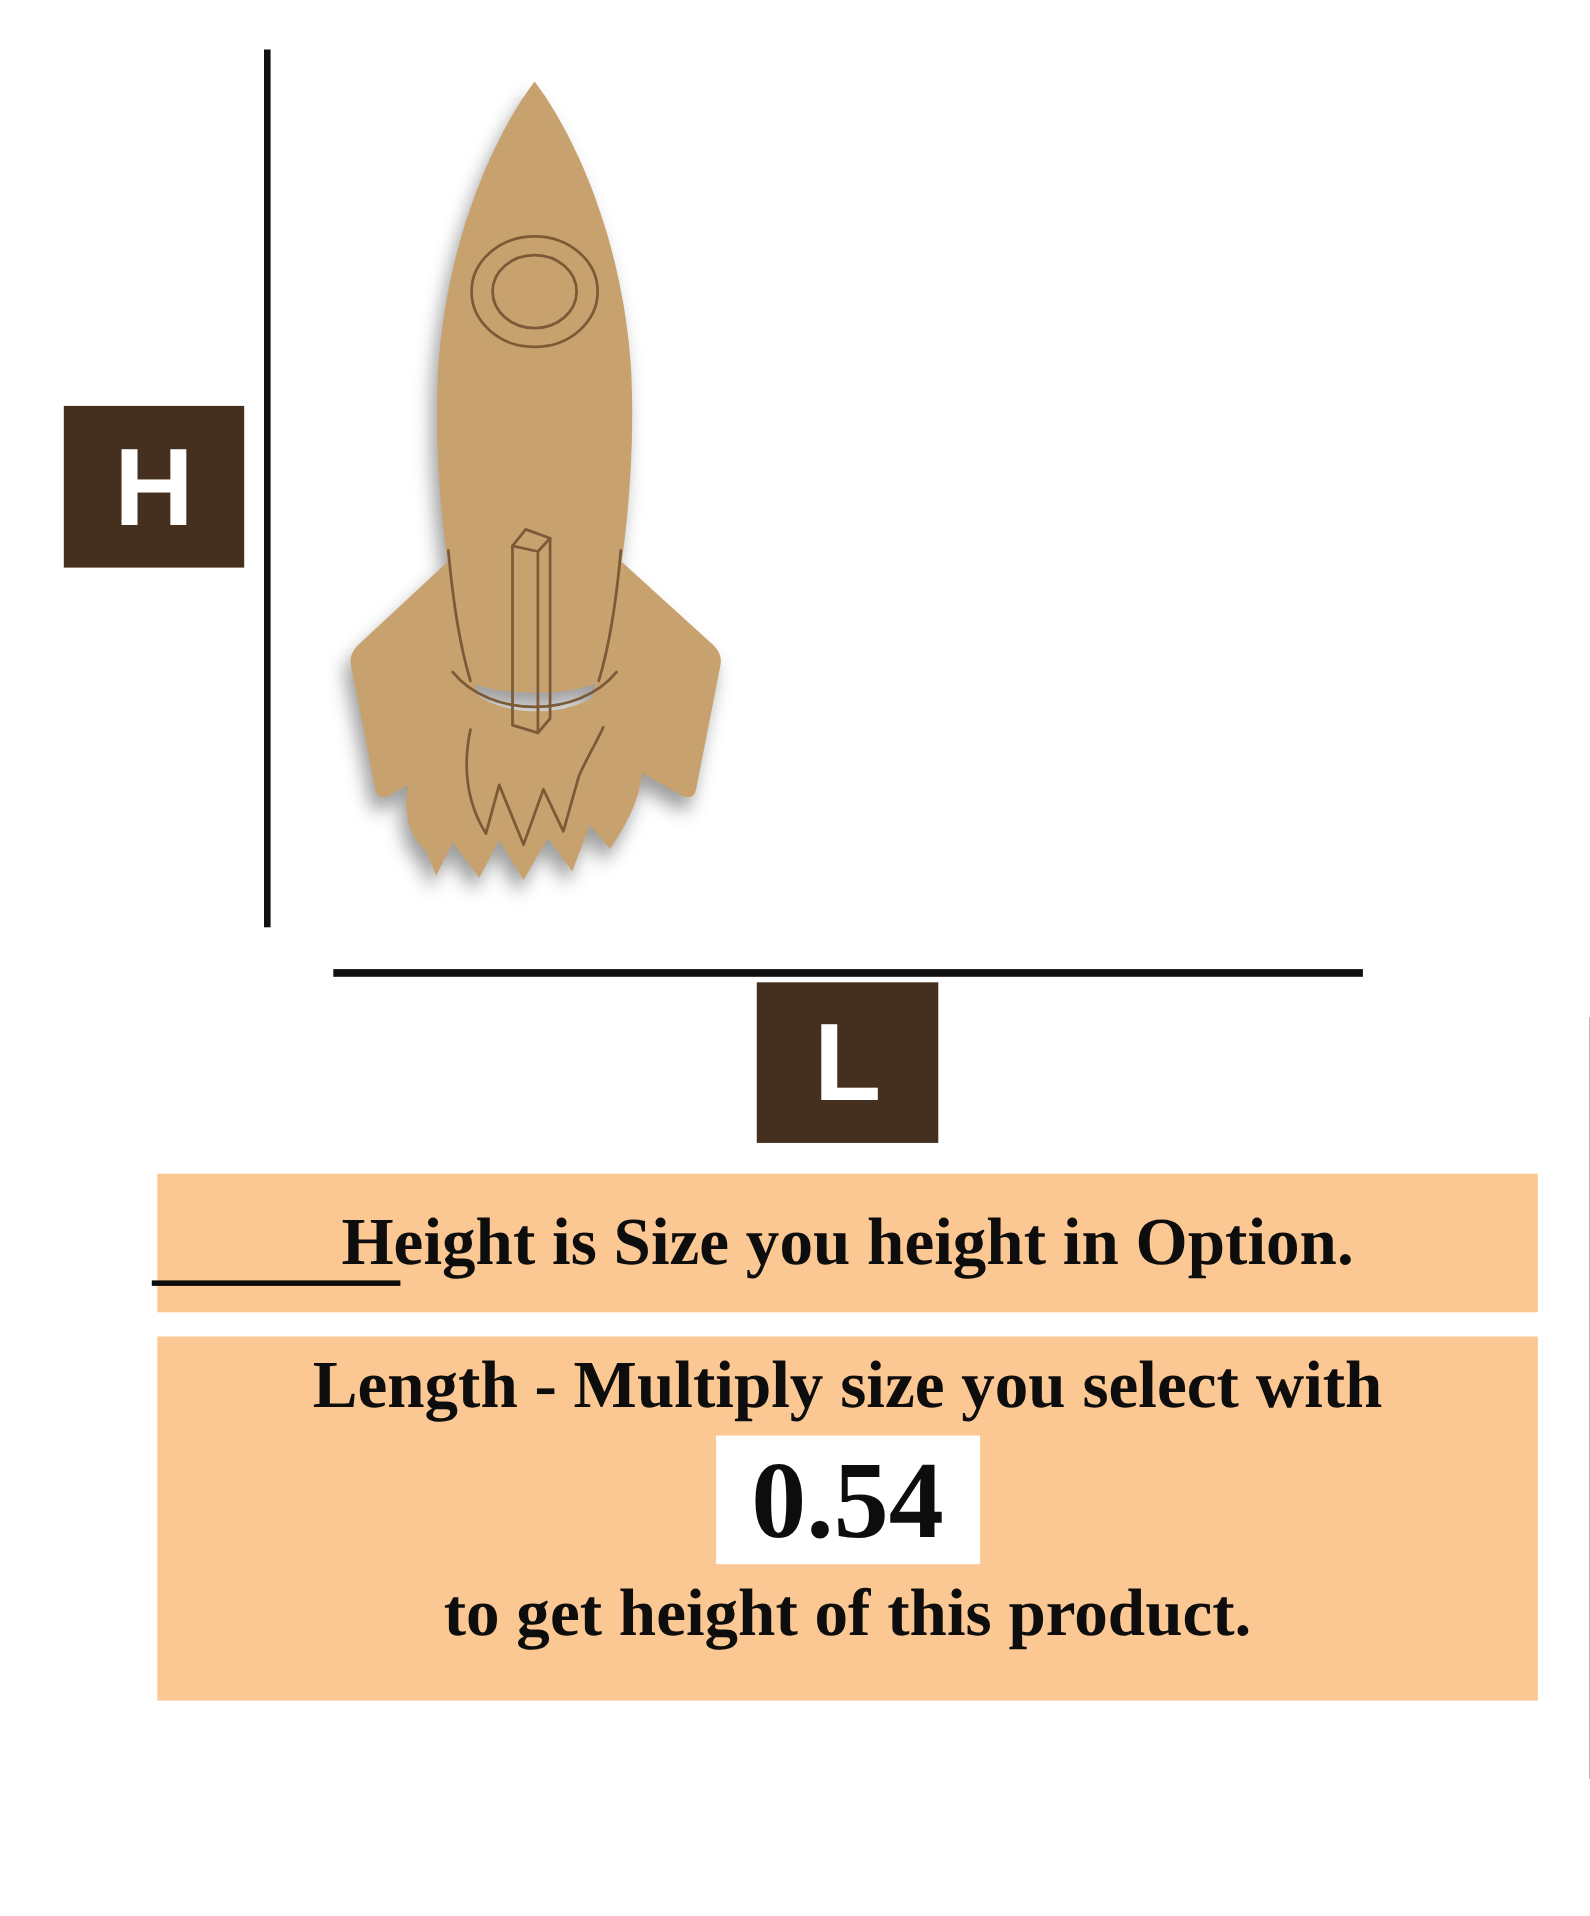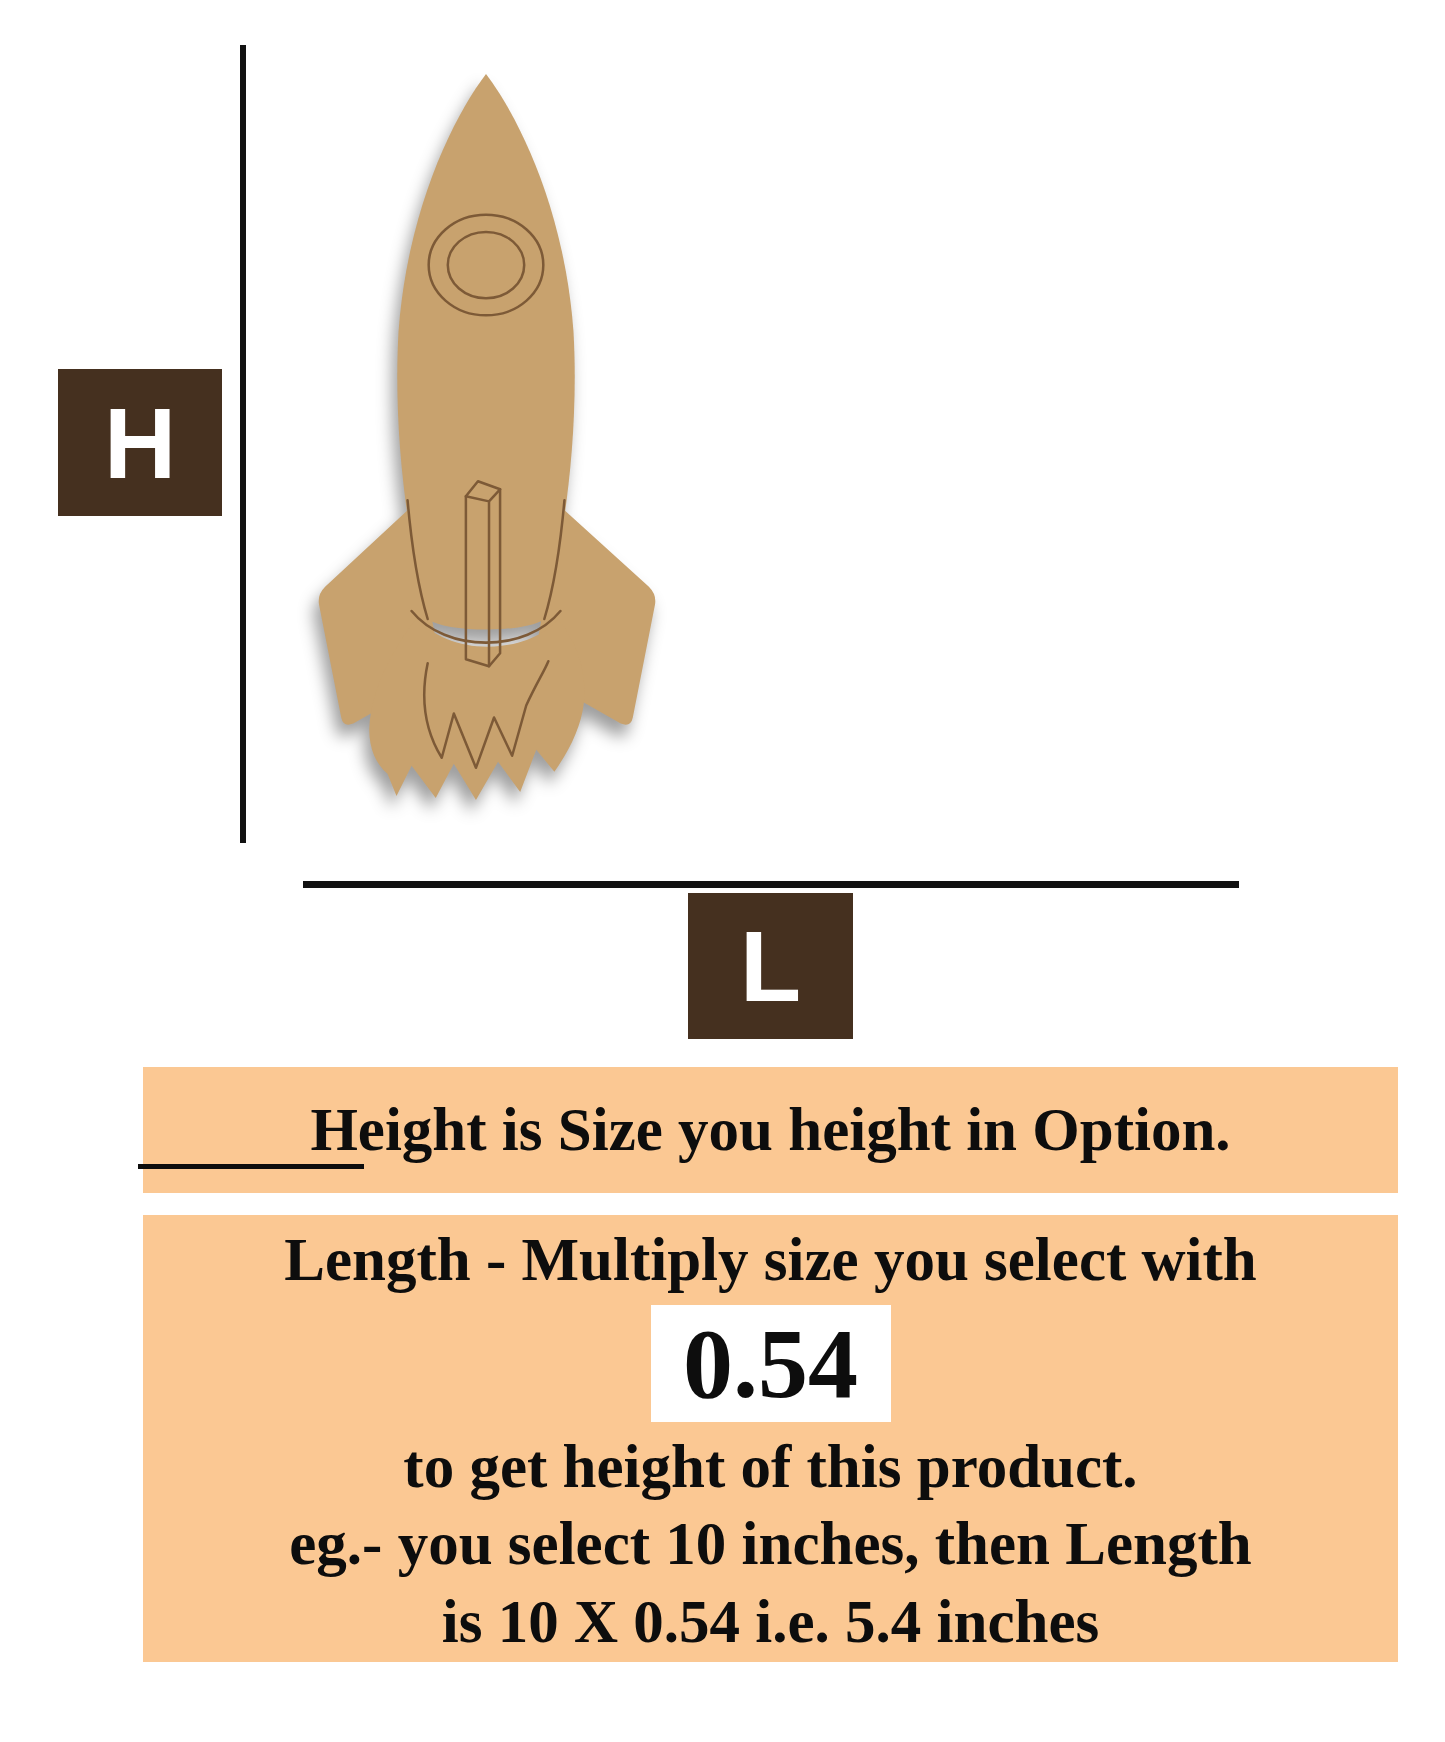--- a/index.html
+++ b/index.html
@@ -101,18 +101,14 @@
   <div class="underline-bar"></div>
 
   <div class="info-box box2">
     <div class="tline">Length - Multiply size you select with</div>
     <div class="multiplier-box">
       <span>0.54</span>
     </div>
     <div class="tline">to get height of this product.</div>
   </div>
 
-  <div class="info-box box3">
-    <div>eg.- you select 10 inches, then Length</div>
-    <div>is 10 X 0.54 i.e. 5.4 inches</div>
-  </div>
 
 </div>
 
 </body></html>

